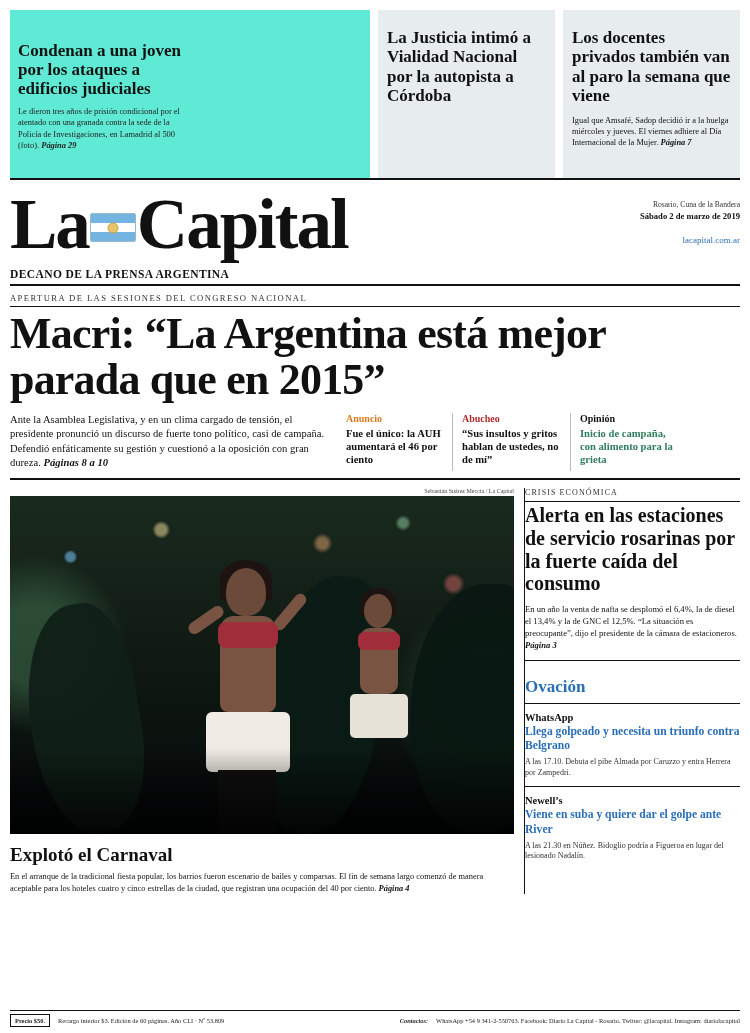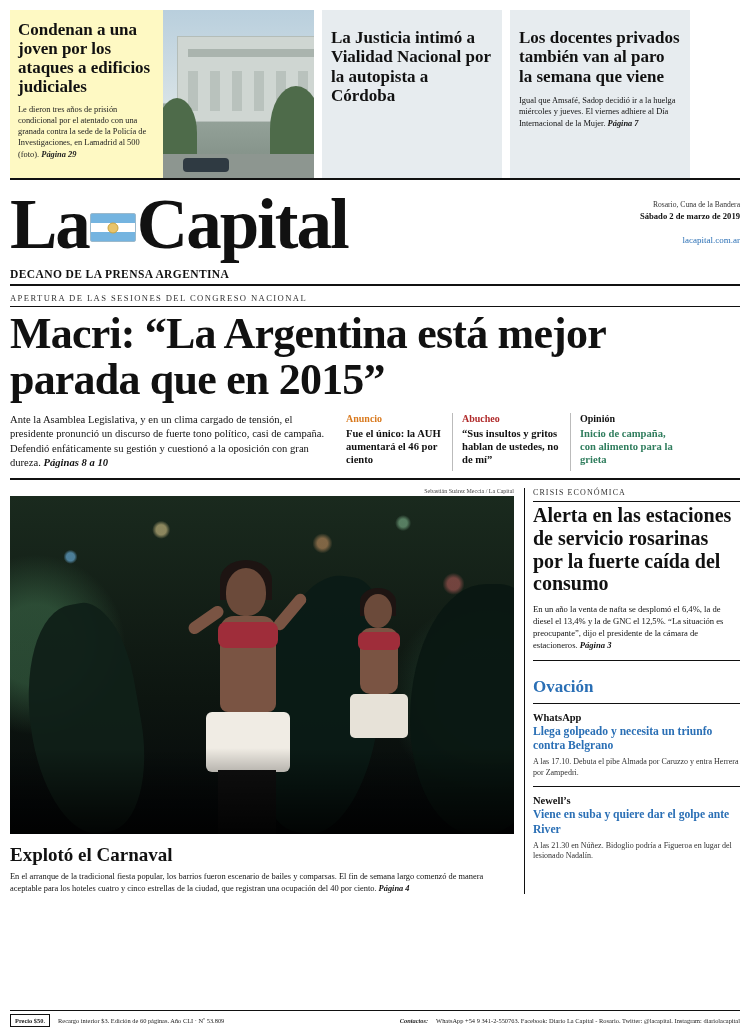--- a/index.html
+++ b/index.html
@@ -8,21 +8,21 @@
     width:750px; height:1033px;
     background:#ffffff;
     font-family:"Liberation Serif", serif;
     color:#111;
     overflow:hidden;
   }
   .page { width:750px; height:1033px; position:relative; padding:0 10px; }
 
   
   .topstrip { display:flex; gap:8px; padding-top:10px; height:178px; }
-  .ts-left { width:304px; display:flex; background:#fef9c3; }
+  .ts-left { width:360px; display:flex; background:#5eead4;align-items:center; }
   .ts-left-text { width:180px; padding:10px 8px 6px 8px; }
   .ts-left-photo { width:180px; background:#8fa6b2; position:relative; overflow:hidden; }
   .ts-head {
     font-family:"Liberation Serif", serif;
     font-weight:bold; font-size:17px; line-height:1.12; color:#111; margin:0 0 8px 0;
   }
   .ts-sub { font-size:8.4px; line-height:1.32; color:#222; }
   .ts-mid, .ts-right { width:180px; background:#e7ecef; padding:10px 9px; }
   .ts-mid-head, .ts-right-head {
     font-weight:bold; font-size:17px; line-height:1.14; margin:8px 0 9px 0;
@@ -82,21 +82,21 @@
   .lk { font-weight:bold; font-size:10px; margin-bottom:3px; }
   .lk-orange { color:#d97a1f; }
   .lk-red { color:#b02a2a; }
   .lk-black { color:#111; }
   .ltxt { font-weight:bold; font-size:10.6px; line-height:1.24; }
   .ltxt-green { color:#2f7d5d; font-weight:bold; font-size:10.6px; line-height:1.24; }
 
   
   .body-row { display:flex; gap:10px; margin-top:8px; }
   .photo-col { width:504px; }
-  .side-col { flex:1; border-left:1px solid #111; padding-left:8px; }
+  .side-col { flex:1; border-left:1px solid #111; }
 
   .credit { font-size:6px; text-align:right; color:#444; padding-bottom:2px; }
   .mainphoto {
     width:100%; height:338px; position:relative; overflow:hidden;
     background:linear-gradient(#1a2a1e,#0d1510 60%,#05080a);
   }
   .mp-lights { position:absolute; inset:0;
     background:
       radial-gradient(circle at 12% 18%, rgba(120,200,255,.55) 0 4px, transparent 7px),
       radial-gradient(circle at 30% 10%, rgba(255,230,160,.5) 0 5px, transparent 9px),

